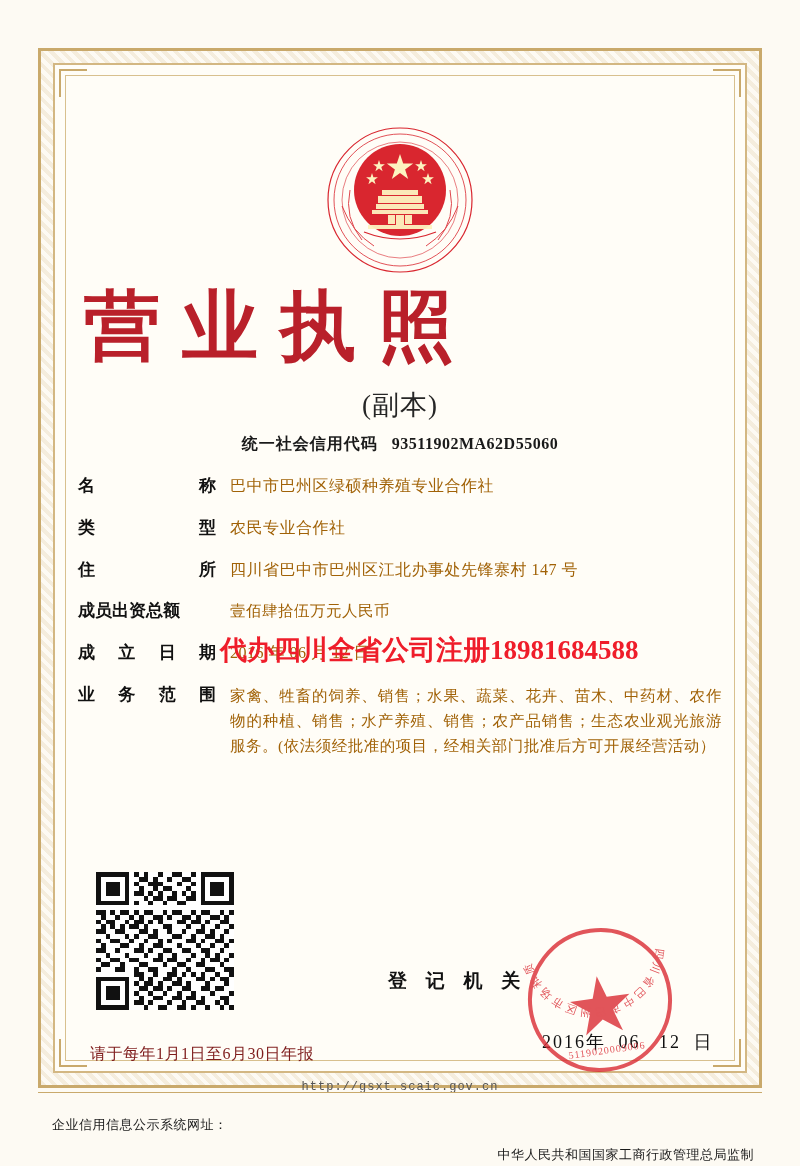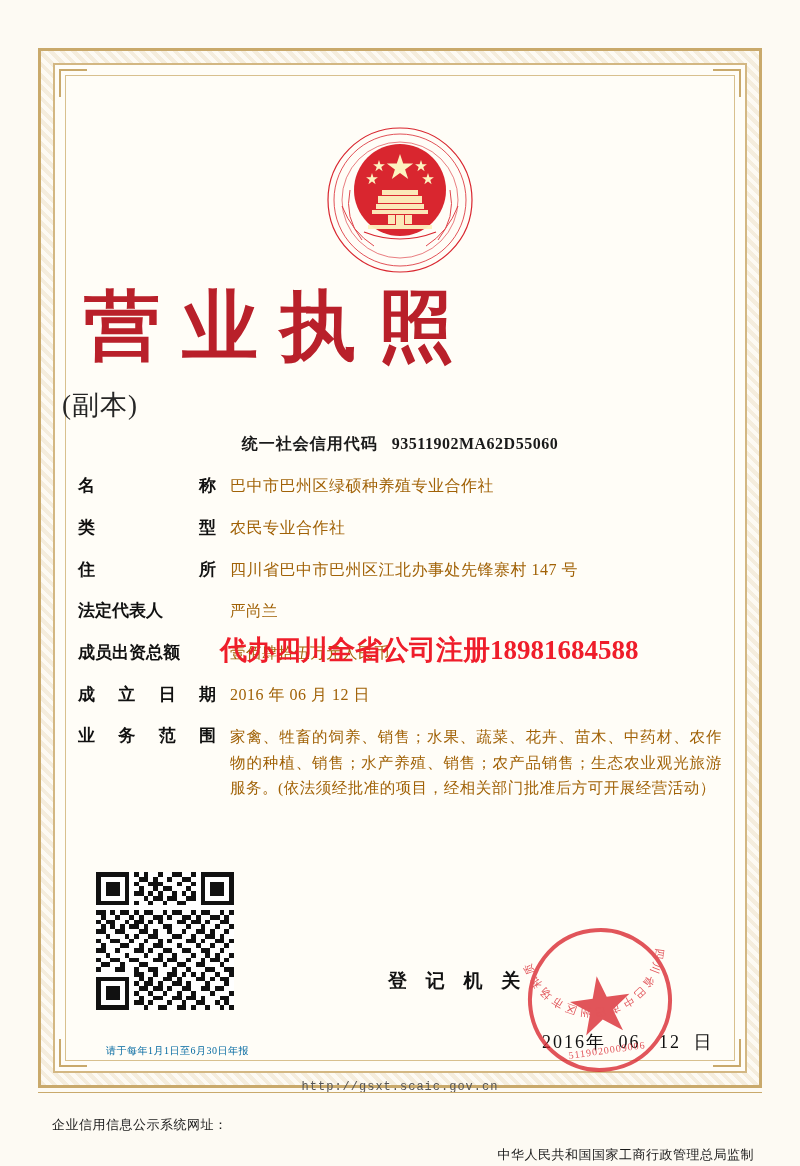--- a/index.html
+++ b/index.html
@@ -82,20 +82,21 @@
     font-size: 76px;
     letter-spacing: 22px;
     text-indent: 22px;
     color: #b9202a;
     line-height: 1;
   }
   .doc-subtitle {
     position: absolute;
     left: 0; right: 0;
     top: 315px;
+    text-align: center;
     font-size: 27px;
     color: #262626;
     letter-spacing: 1px;
   }
   .credit-code {
     position: absolute;
     left: 0; right: 0;
     top: 362px;
     text-align: center;
     font-size: 16px;
@@ -196,24 +197,24 @@
   .seal {
     position: absolute;
     left: 452px;
     top: 842px;
     width: 172px; height: 172px;
     z-index: 4;
   }
 
   .footnote {
     position: absolute;
-    left: 44px;
+    left: 28px;
     top: 972px;
-    font-size: 10px;
-    color: #0369a1;
+    font-size: 16px;
+    color: #7f1d1d;
     letter-spacing: 0.5px;
   }
 
   
   .url-bar {
     position: absolute;
     left: 210px;
     top: 1080px;
     width: 380px;
     text-align: center;
@@ -329,26 +330,20 @@
       </div>
 
       <div class="row">
         <div class="row-label">
           <span>住</span>
           <span>所</span>
         </div>
         <div class="row-value">四川省巴中市巴州区江北办事处先锋寨村 147 号</div>
       </div>
 
-      <div class="row">
-        <div class="row-label">
-          <span>法定代表人</span>
-        </div>
-        <div class="row-value small">严尚兰</div>
-      </div>
 
       <div class="row">
         <div class="row-label">
           <span>成员出资总额</span>
         </div>
         <div class="row-value small">壹佰肆拾伍万元人民币</div>
       </div>
 
       <div class="row">
         <div class="row-label">

